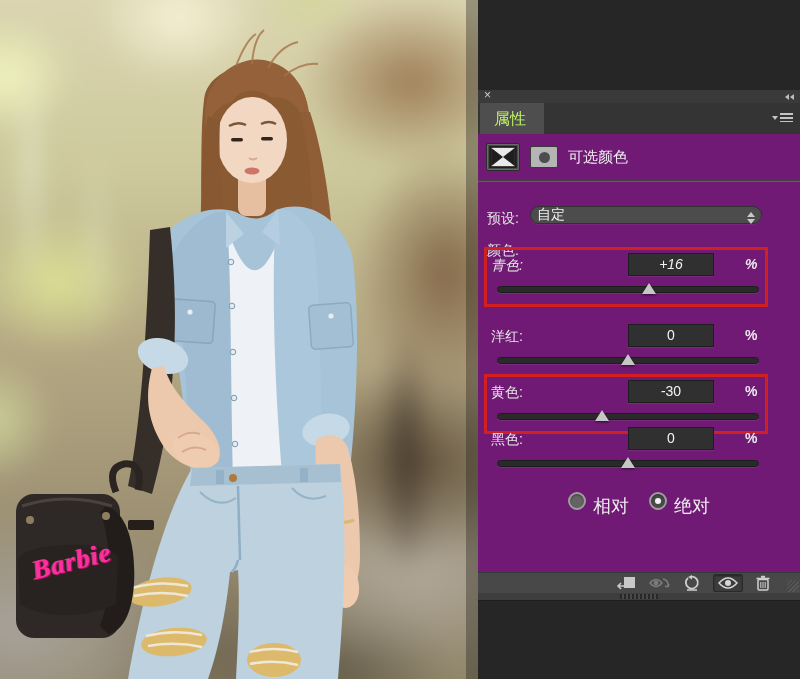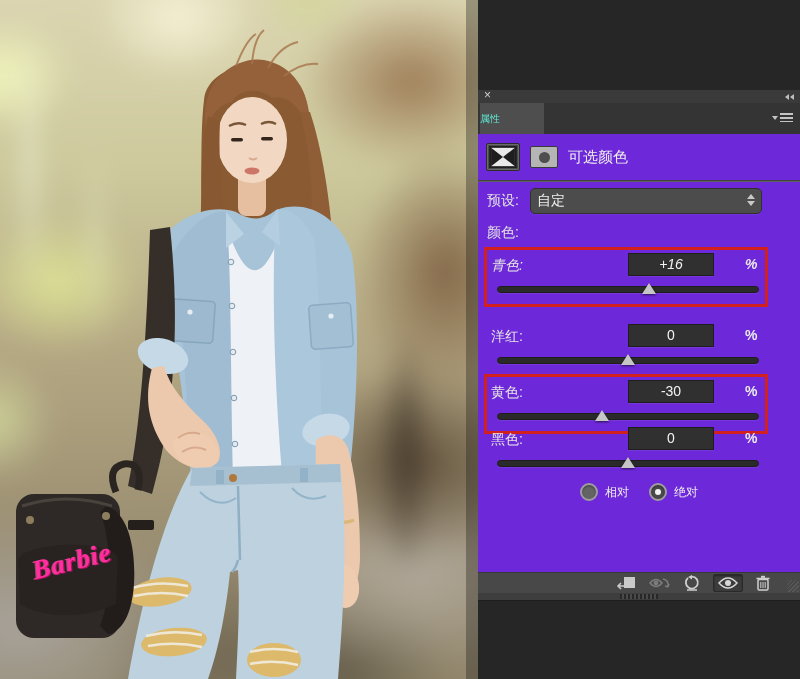--- a/index.html
+++ b/index.html
@@ -36,42 +36,42 @@
   
   .dock { position:absolute; left:478px; top:0; width:322px; height:679px; background:#262626; color:#e0e0e0; }
 
   .ph-strip { position:absolute; top:90px; left:0; right:0; height:13px; background:#3a3a3a; }
   .close-x { position:absolute; left:6px; top:-1px; font-size:12px; line-height:13px; color:#cfcfcf; cursor:pointer; }
   .collapse { position:absolute; right:6px; top:4px; display:flex; gap:1px; cursor:pointer; }
   .collapse i { width:0; height:0; border-top:3px solid transparent; border-bottom:3px solid transparent; border-right:4px solid #bdbdbd; }
 
   .tab-row { position:absolute; top:103px; left:0; right:0; height:31px; background:#343434; }
   .tab { position:absolute; left:2px; top:0; height:31px; width:64px; background:#4e4e4e;
-    color:#5eead4; font-size:10px; line-height:31px; padding-left:0; }
+    color:#bef264; font-size:16px; line-height:31px; padding-left:14px; }
   .panel-menu { position:absolute; right:7px; top:10px; display:flex; align-items:center; gap:2px; cursor:pointer; }
   .panel-menu .tri { width:0; height:0; border-left:3.5px solid transparent; border-right:3.5px solid transparent; border-top:4px solid #c4c4c4; }
   .panel-menu .bars { width:13px; height:9px;
     background:repeating-linear-gradient(180deg,#c4c4c4 0 2px,transparent 2px 4px); }
 
-  .content { position:absolute; top:134px; left:0; right:0; height:438px; background:#6d28d9; }
+  .content { position:absolute; top:134px; left:0; right:0; height:438px; background:#701a75; }
 
   .icon-row { position:absolute; top:7px; left:8px; display:flex; align-items:center; gap:10px; height:32px; }
   .selcolor-badge { padding:2px; border:1px solid #2c2c2c; background:#4a4a4a; border-radius:2px;
     box-shadow:0 0 0 1px #6a6a6a inset; line-height:0; }
   .mask-badge { width:28px; height:22px; background:#b5b5b5; border-radius:2px; border:1px solid #3a3a3a;
     display:flex; align-items:center; justify-content:center; }
   .mask-badge .dot { width:11px; height:11px; border-radius:50%; background:#4e4e4e; }
   .adj-title { font-size:15px; color:#eee; }
 
   .sep { position:absolute; top:46px; left:0; right:0; height:2px; border-top:1px solid #424242; border-bottom:1px solid #5f5f5f; }
 
-  .field-row { position:absolute; left:0; right:0; height:26px; }
+  .field-row { position:absolute; left:0; right:0; height:26px;margin-top:18px; }
   .field-label { position:absolute; left:9px; top:4px; font-size:14px; color:#e3e3e3; }
-  .dropdown { position:absolute; left:52px; right:38px; top:0; height:26px; background:#4c4c4c;
-    border:1px solid #303030; border-radius:5px; display:flex; align-items:center; padding:0 6px; cursor:pointer;
+  .dropdown { position:absolute; left:52px; right:38px; top:0; height:18px; background:#4c4c4c;
+    border:1px solid #303030; border-radius:10px; display:flex; align-items:center; padding:0 6px; cursor:pointer;
     box-shadow:0 1px 0 rgba(255,255,255,.05); }
   .dropdown .dd-text { font-size:14px; color:#f0f0f0; }
   .stepper { position:absolute; right:6px; top:5px; display:flex; flex-direction:column; gap:2px; }
   .stepper .up { width:0; height:0; border-left:4px solid transparent; border-right:4px solid transparent; border-bottom:5px solid #c8c8c8; }
   .stepper .dn { width:0; height:0; border-left:4px solid transparent; border-right:4px solid transparent; border-top:5px solid #c8c8c8; }
   .swatch { width:18px; height:17px; background:#fff; border:1px solid #2a2a2a; margin-right:6px; }
 
   .slider-group { position:absolute; left:6px; width:284px; height:60px; border:3px solid transparent; }
   .sg-label { position:absolute; left:4px; top:7px; font-size:14px; color:#e6e6e6; }
   .val-box { position:absolute; left:141px; top:3px; width:86px; height:23px; background:#303030;
@@ -83,21 +83,21 @@
   .thumb { position:absolute; top:-4px; width:0; height:0; transform:translateX(-50%);
     border-left:7px solid transparent; border-right:7px solid transparent; border-bottom:11px solid #c6c6c6;
     filter:drop-shadow(0 1px 1px rgba(0,0,0,.6)); cursor:grab; }
 
   .radio-row { position:absolute; top:349px; left:0; right:0; display:flex; justify-content:center; gap:20px; }
   .radio { display:flex; align-items:center; gap:7px; cursor:pointer; }
   .rb { width:18px; height:18px; border-radius:50%; background:#646464; border:2px solid #9e9e9e;
     box-shadow:inset 0 1px 2px rgba(0,0,0,.4); position:relative; }
   .radio.on .rb { background:#4a4a4a; }
   .radio.on .rb::after { content:""; position:absolute; left:4px; top:4px; width:6px; height:6px; border-radius:50%; background:#f4f4f4; }
-  .radio span.lbl { font-size:12px; color:#f0f0f0; }
+  .radio span.lbl { font-size:18px; color:#f0f0f0;margin-top:11px; }
 
   .toolbar { position:absolute; top:572px; left:0; right:0; height:21px; background:#484848;
     border-top:1px solid #383838; display:flex; align-items:center; justify-content:flex-end;
     gap:13px; padding-right:30px; }
   .tbtn { line-height:0; cursor:pointer; display:flex; align-items:center; justify-content:center; }
   .tbtn.pressed { background:#3c3c3c; border:1px solid #2a2a2a; border-radius:2px; padding:2px 4px; box-shadow:inset 0 1px 2px rgba(0,0,0,.4); }
   .resize-grip { position:absolute; right:1px; bottom:1px; width:12px; height:12px; cursor:nwse-resize;
     background:repeating-linear-gradient(135deg,#5a5a5a 0 1px,transparent 1px 3px); }
 
   .grip-strip { position:absolute; top:593px; left:0; right:0; height:8px; background:#3e3e3e;

